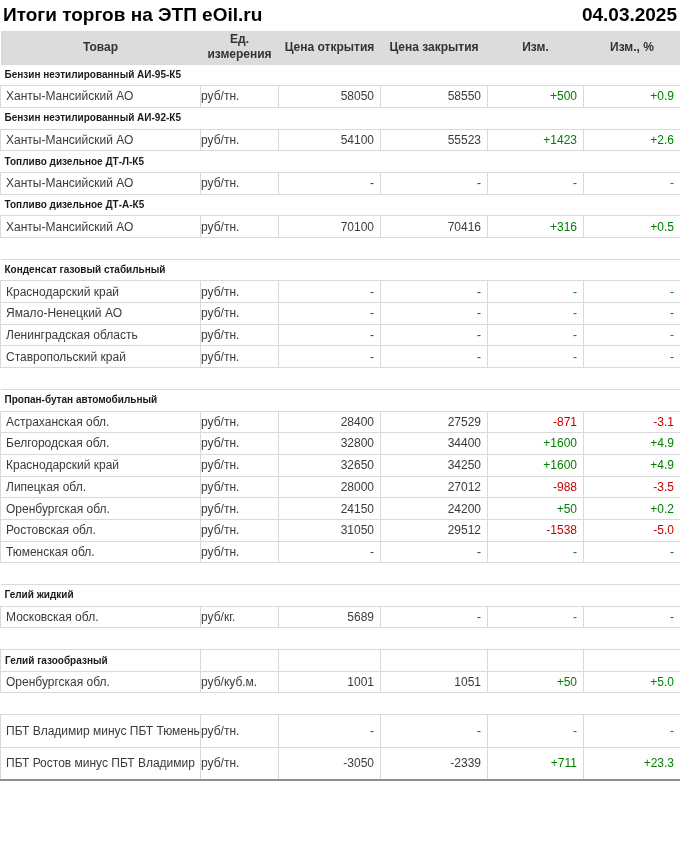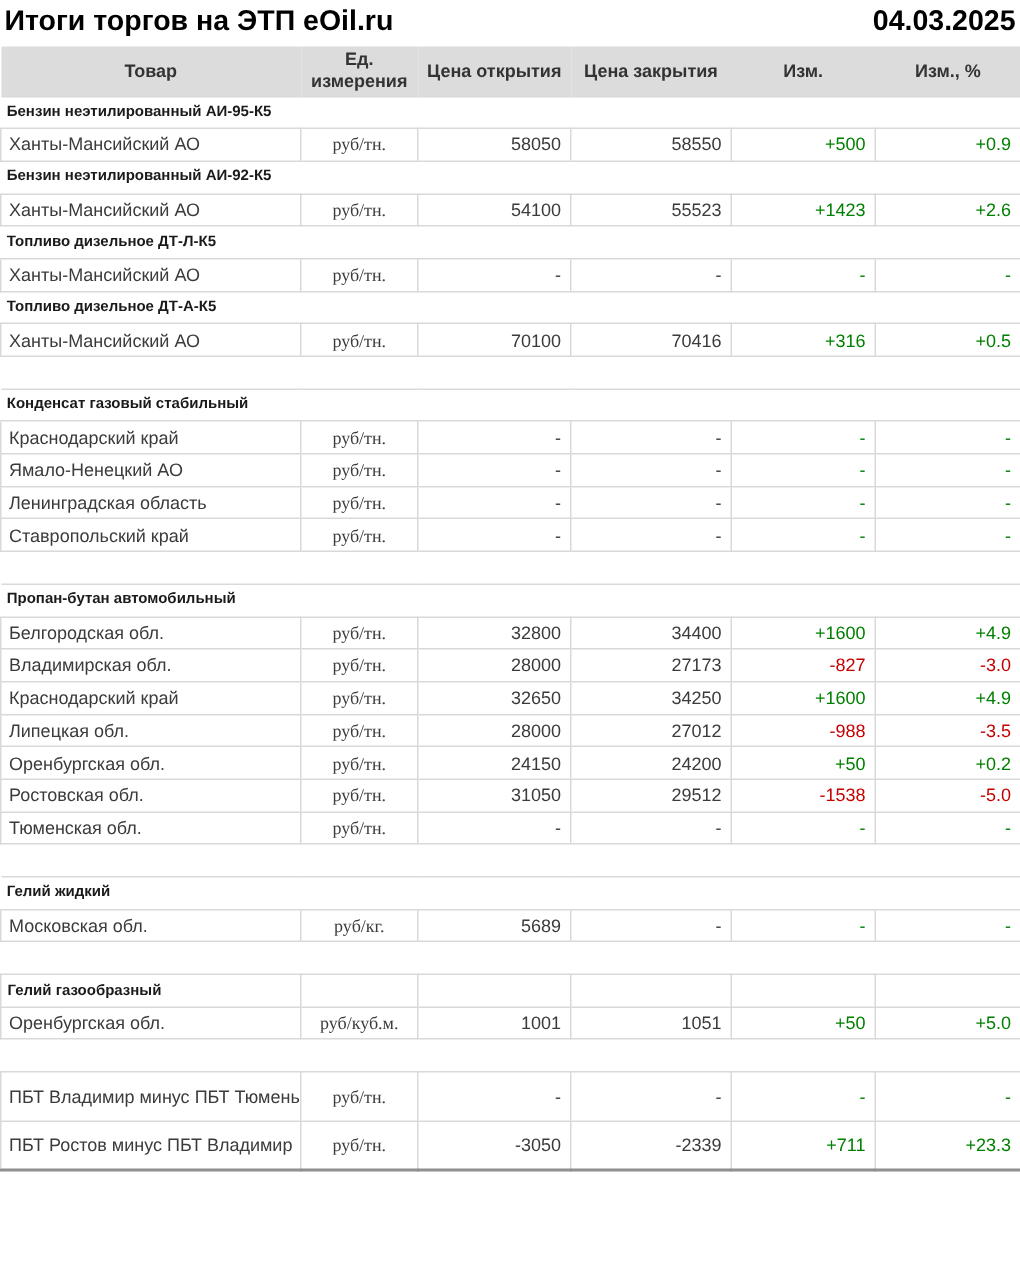--- a/index.html
+++ b/index.html
@@ -47,21 +47,21 @@
   tbody td{vertical-align:middle;line-height:1.18;}
   tr.data td{border:1px solid var(--grid);}
   tr.sec td.sec-label{
     border-top:1px solid var(--grid);border-bottom:1px solid var(--grid);
     font-weight:700;font-size:10px;color:var(--section-text);
     padding-left:4px;white-space:nowrap;overflow:visible;
   }
   tr.sec.sec-bordered td{border:1px solid var(--grid);}
   tr.blank td{border:none;background:#fff;}
   td.name{padding-left:5px;text-align:left;color:var(--text);}
-  td.unit{text-align:center;color:var(--text);font-family:Liberation Serif, serif;}
+  td.unit{text-align:left;color:var(--text);}
   td.num{text-align:right;padding-right:6px;color:var(--text);}
   td.num.pos{color:var(--positive);}
   td.num.neg{color:var(--negative);}
   td.num.dash-chg{color:var(--positive);}
 </style>
 </head>
 <body>
 
 <div class="titlebar">
   <span class="title">Итоги торгов на ЭТП eOil.ru</span>
@@ -170,34 +170,34 @@
         <td class="num dash-chg">-</td>
         <td class="num dash-chg">-</td>
       </tr>
       <tr class="blank">
         <td class="" colspan="6"></td>
       </tr>
       <tr class="sec">
         <td class="sec-label" colspan="6">Пропан-бутан автомобильный</td>
       </tr>
       <tr class="data">
+        <td class="name">Астраханская обл.</td>
+        <td class="unit">руб/тн.</td>
+        <td class="num">28400</td>
+        <td class="num">27529</td>
+        <td class="num neg">-871</td>
+        <td class="num neg">-3.1</td>
+      </tr>
+      <tr class="data">
         <td class="name">Белгородская обл.</td>
         <td class="unit">руб/тн.</td>
         <td class="num">32800</td>
         <td class="num">34400</td>
         <td class="num pos">+1600</td>
         <td class="num pos">+4.9</td>
-      </tr>
-      <tr class="data">
-        <td class="name">Владимирская обл.</td>
-        <td class="unit">руб/тн.</td>
-        <td class="num">28000</td>
-        <td class="num">27173</td>
-        <td class="num neg">-827</td>
-        <td class="num neg">-3.0</td>
       </tr>
       <tr class="data">
         <td class="name">Краснодарский край</td>
         <td class="unit">руб/тн.</td>
         <td class="num">32650</td>
         <td class="num">34250</td>
         <td class="num pos">+1600</td>
         <td class="num pos">+4.9</td>
       </tr>
       <tr class="data">

